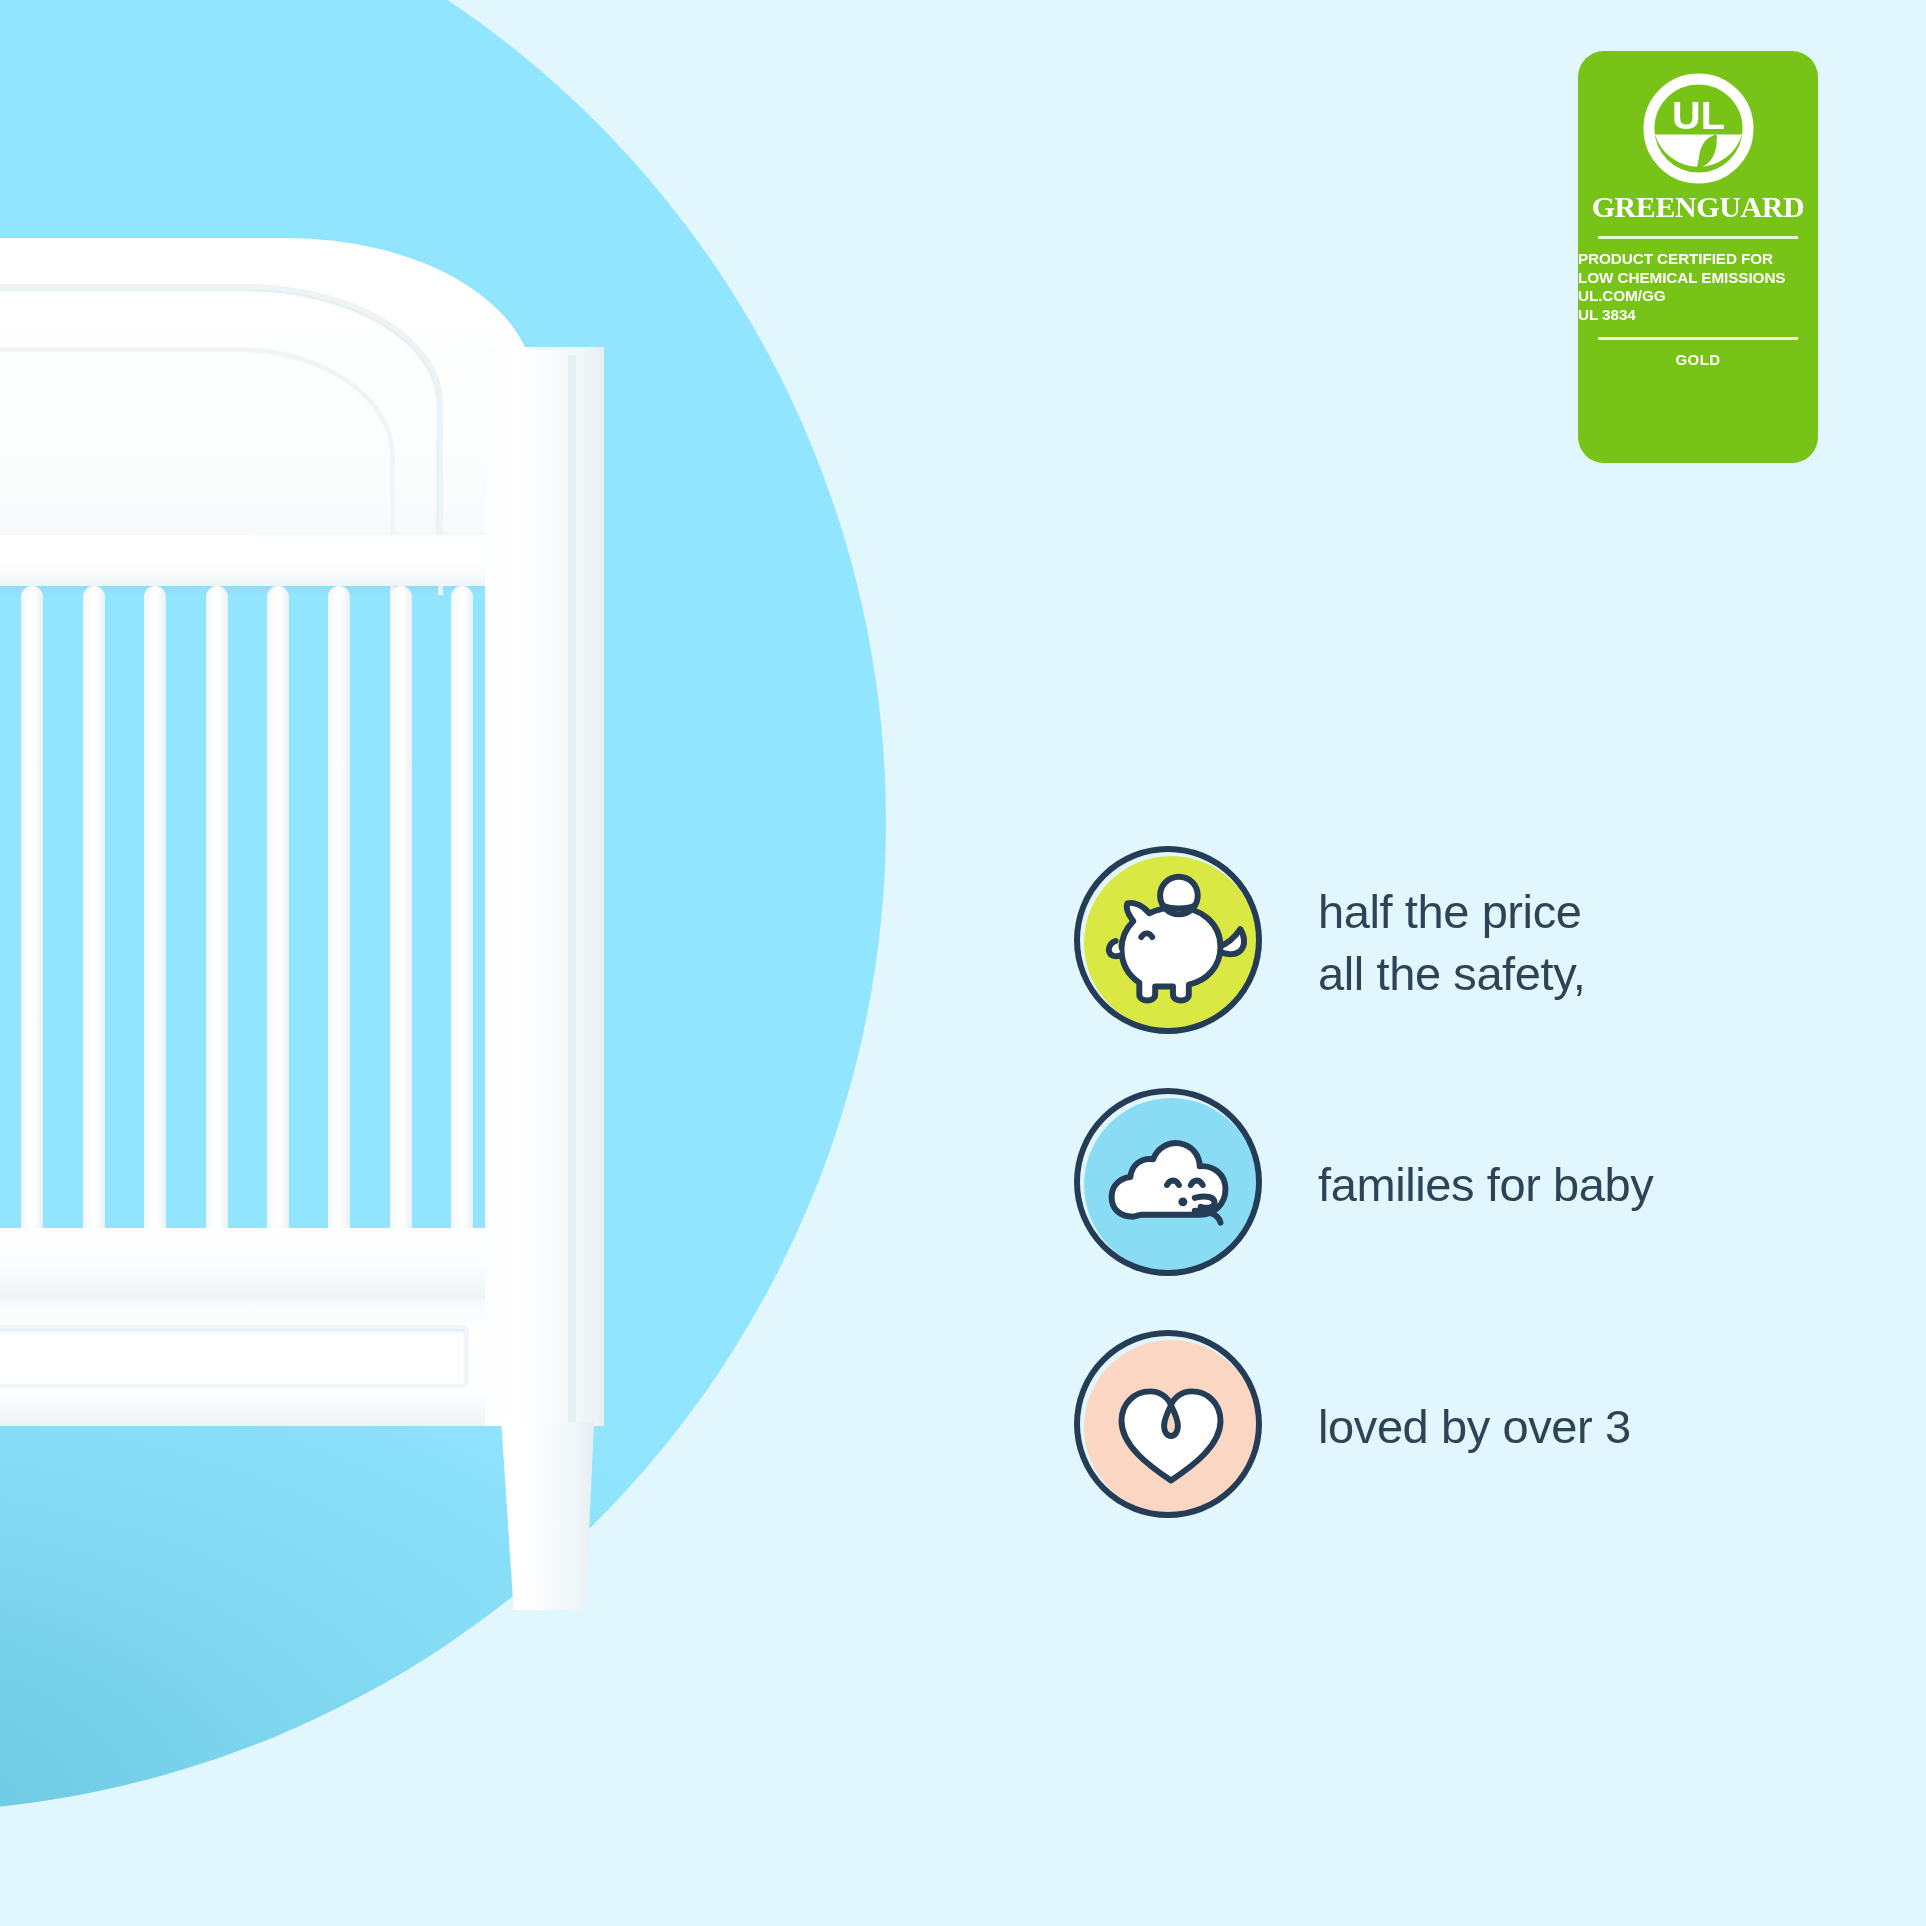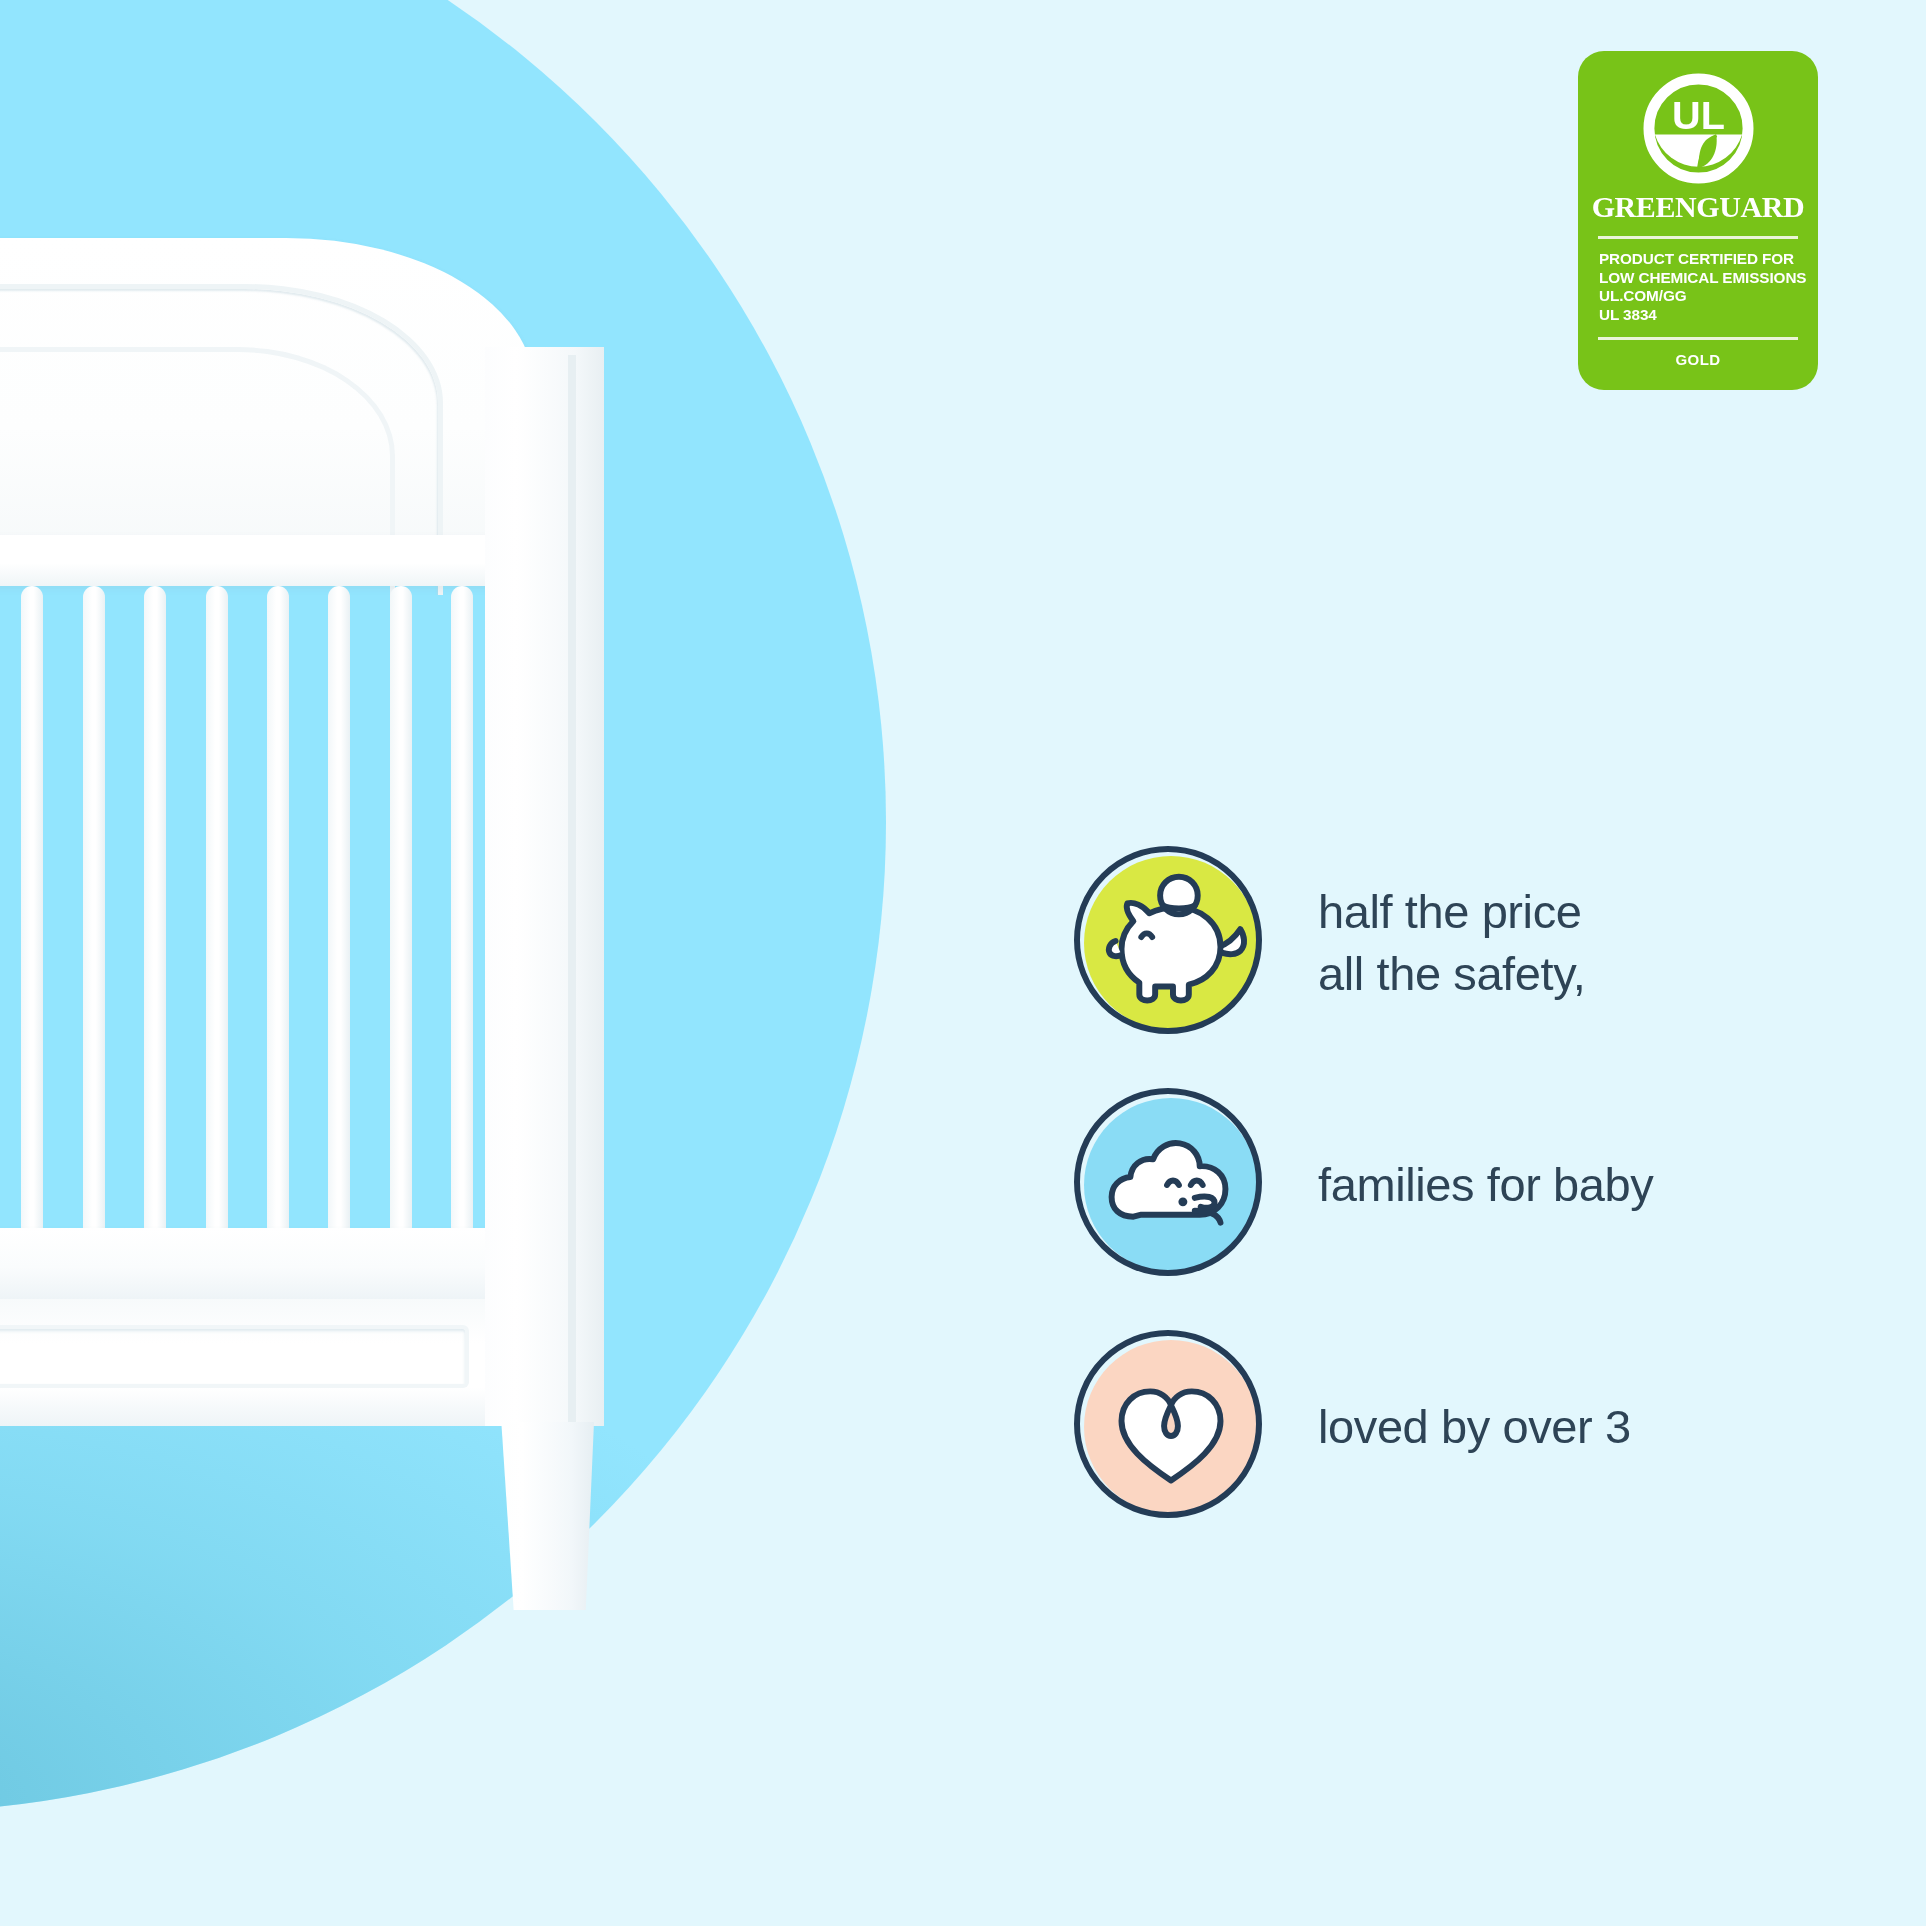--- a/index.html
+++ b/index.html
@@ -171,21 +171,21 @@
     border-bottom-left-radius: 8px;
     border-bottom-right-radius: 8px;
   }
 
   
   .gg-badge {
     position: absolute;
     left: 1578px;
     top: 51px;
     width: 240px;
-    height: 339px;
+    height: 412px;
     background: #78c318;
     border-radius: 26px;
     color: #ffffff;
     text-align: center;
     box-sizing: border-box;
     padding: 16px 0 0 0;
   }
   .gg-ullogo {
     width: 111px;
     height: 111px;
@@ -199,21 +199,20 @@
     margin-top: 6px;
     font-family: Liberation Serif, serif;
   }
   .gg-divider {
     height: 3px;
     background: #eaf5d8;
     margin: 12px 20px 11px 20px;
   }
   .gg-lines {
     text-align: left;
-    padding-left: 21px;
     font-size: 15.3px;
     font-weight: bold;
     line-height: 1.22;
     letter-spacing: -0.1px;
   }
   .gg-gold {
     font-size: 15px;
     font-weight: bold;
     letter-spacing: 0.4px;
   }

